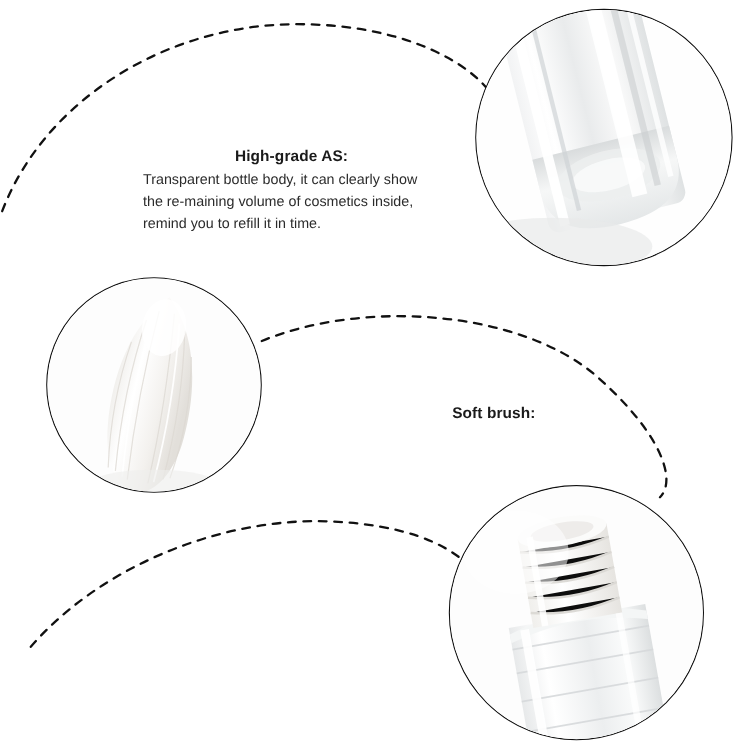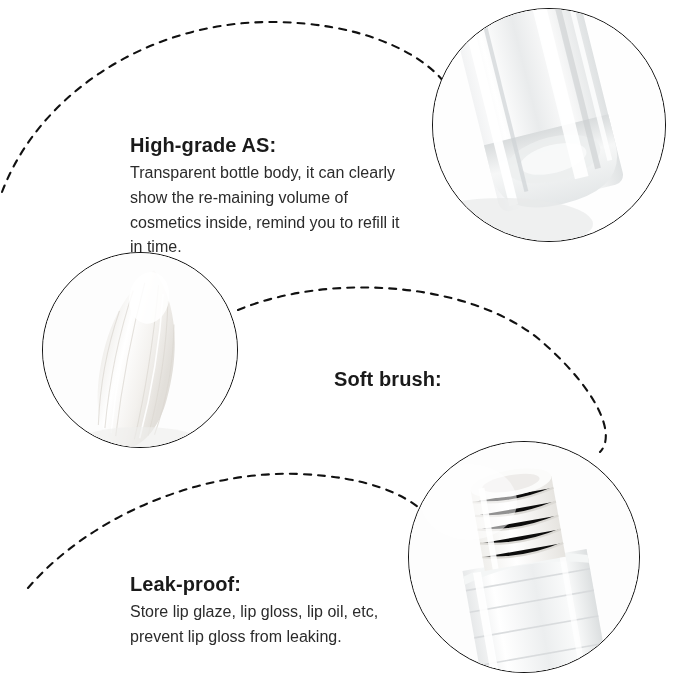--- a/index.html
+++ b/index.html
@@ -24,29 +24,30 @@
     width: 679px;
     height: 679px;
     pointer-events: none;
   }
 
   
   .callout {
     position: absolute;
   }
   .callout .title {
-    font-size: 20px;
+    font-size: 14px;
     font-weight: bold;
     color: #1a1a1a;
     letter-spacing: 0.1px;
     margin: 0 0 3px 0;
     line-height: 1.3;
+    text-align: center;
   }
   .callout .body {
-    font-size: 16px;
+    font-size: 13px;
     color: #2b2b2b;
     line-height: 1.55;
     margin: 0;
   }
 
   #callout-as    { left: 130px; top: 132px; width: 270px; }
   #callout-brush { left: 334px; top: 366px; width: 230px; }
   #callout-leak  { left: 130px; top: 571px; width: 265px; }
 
   
@@ -235,18 +236,14 @@
 
   <div class="callout" id="callout-as">
     <p class="title">High-grade AS:</p>
     <p class="body">Transparent bottle body, it can clearly show the re-maining volume of cosmetics inside, remind you to refill it in time.</p>
   </div>
 
   <div class="callout" id="callout-brush">
     <p class="title">Soft brush:</p>
   </div>
 
-  <div class="callout" id="callout-leak">
-    <p class="title">Leak-proof:</p>
-    <p class="body">Store lip glaze, lip gloss, lip oil, etc, prevent lip gloss from leaking.</p>
-  </div>
 
 </div>
 
 </body></html>

